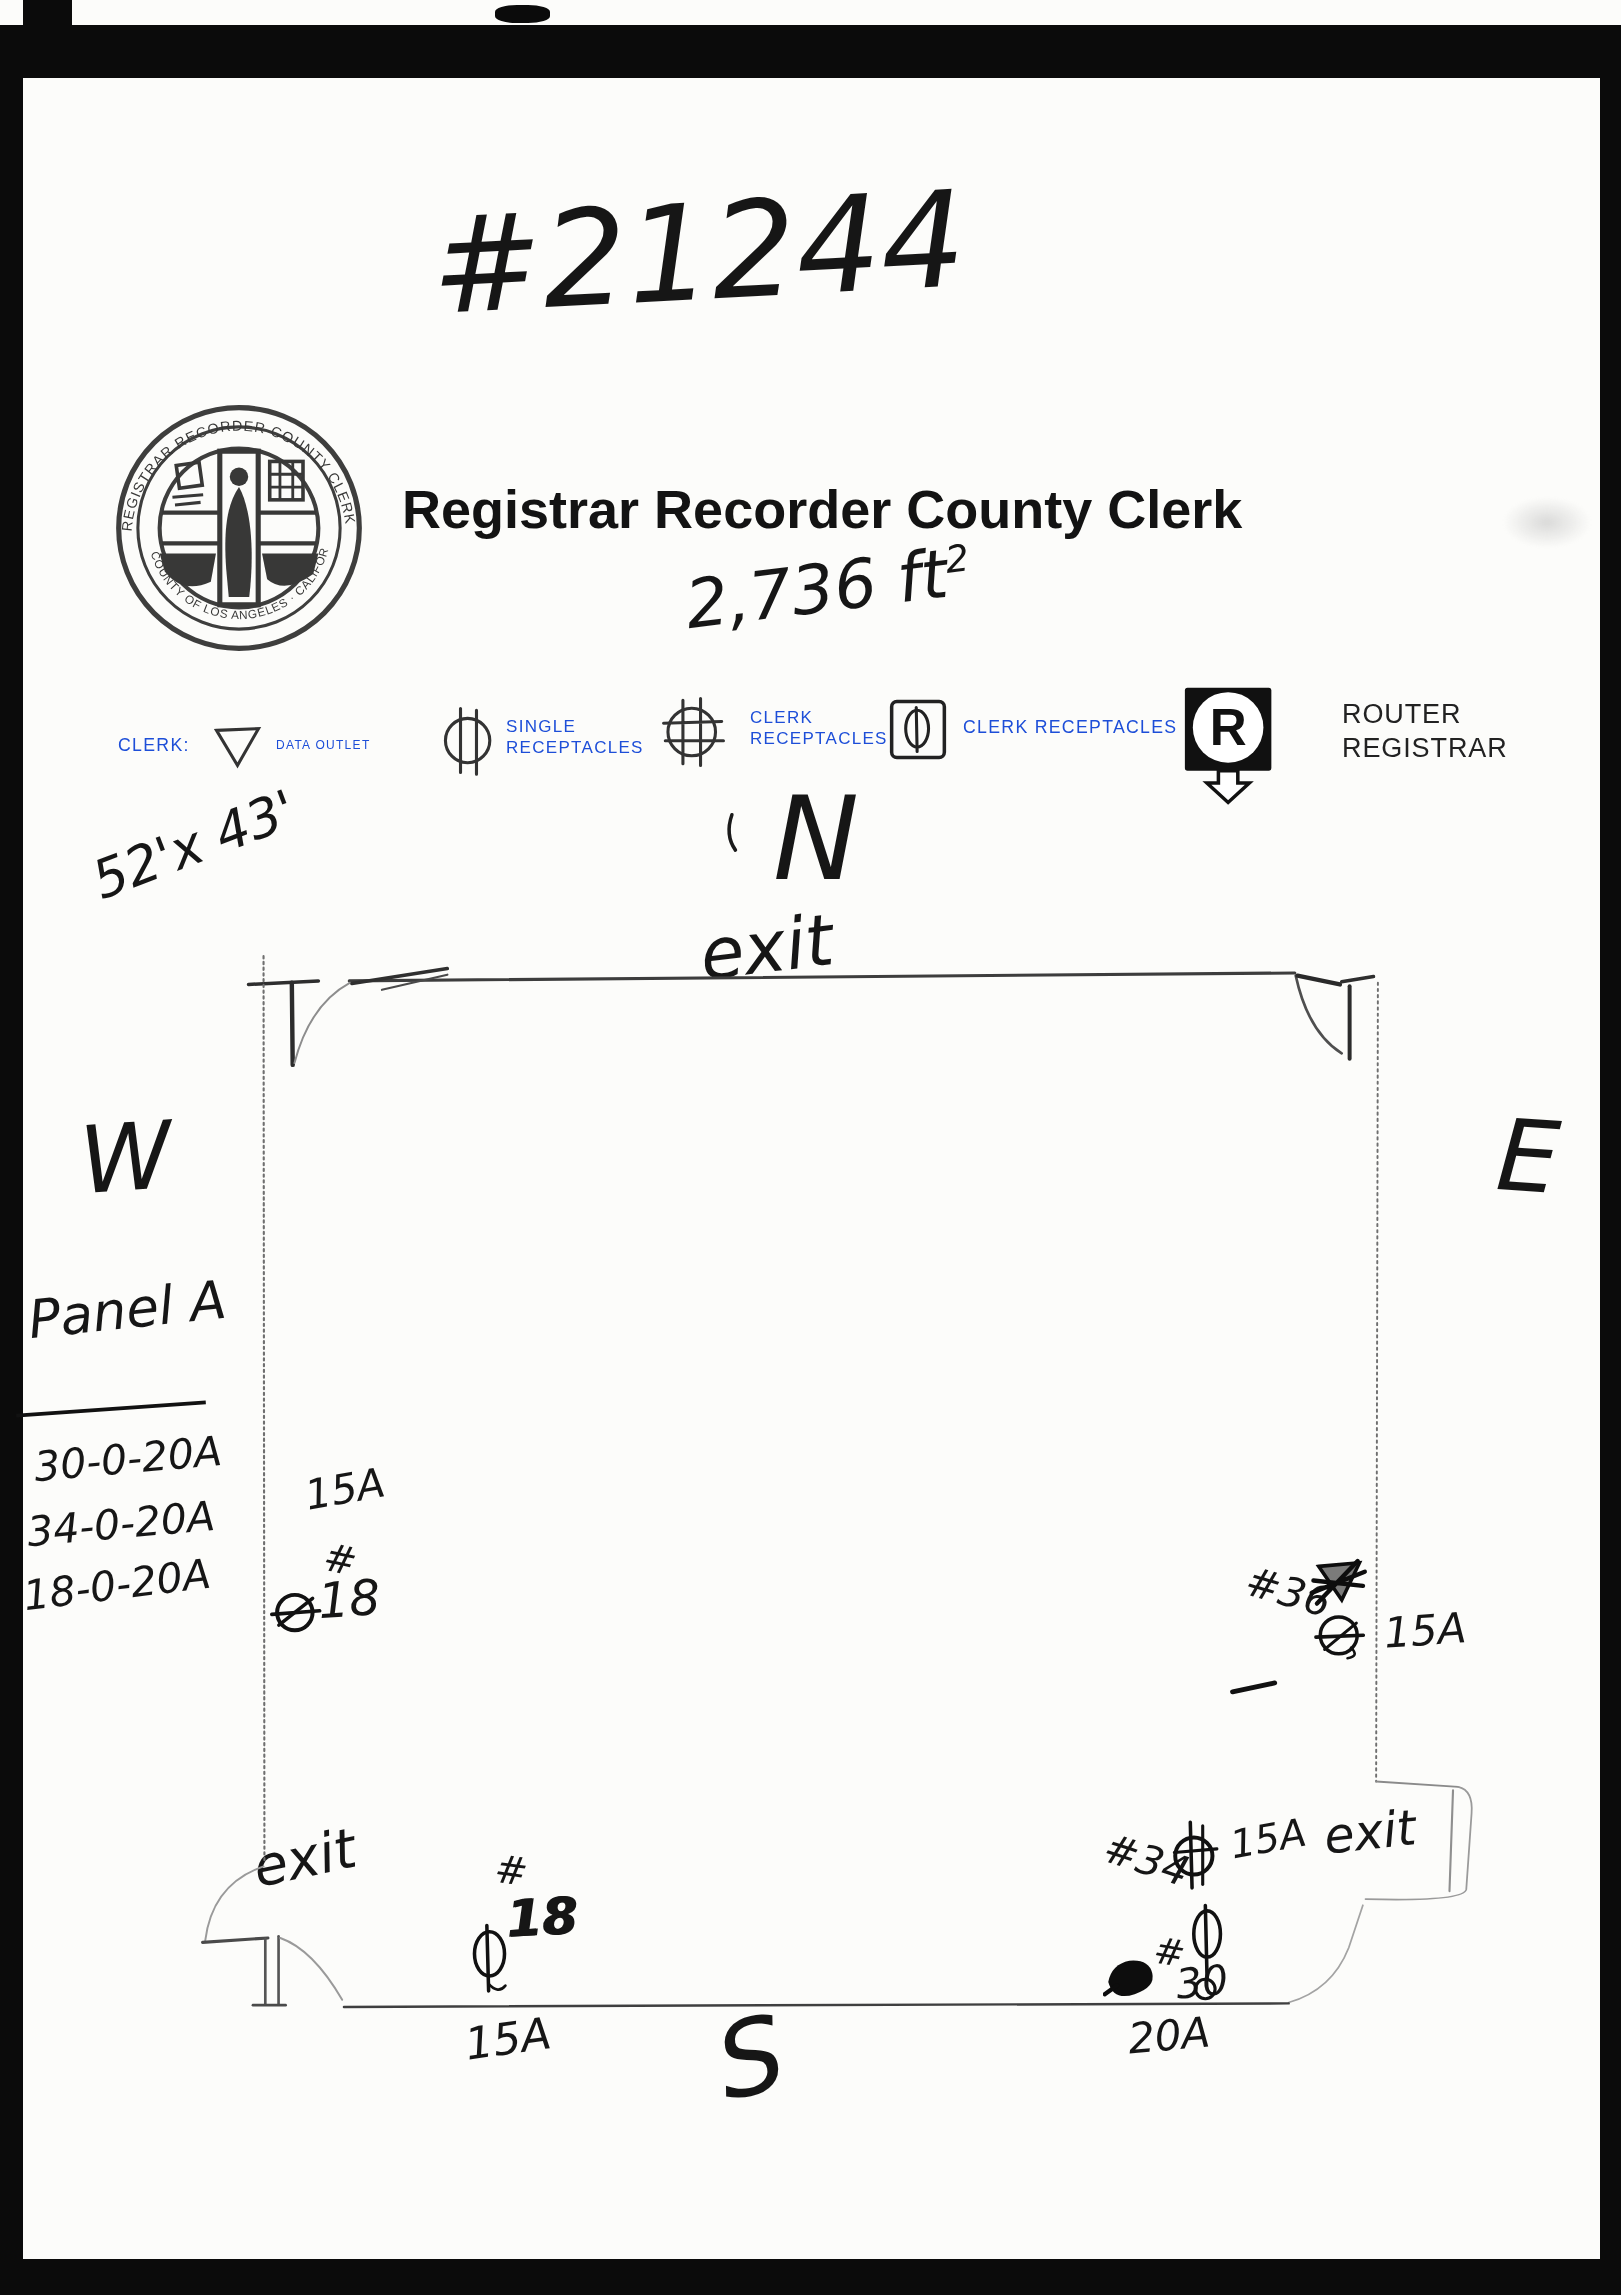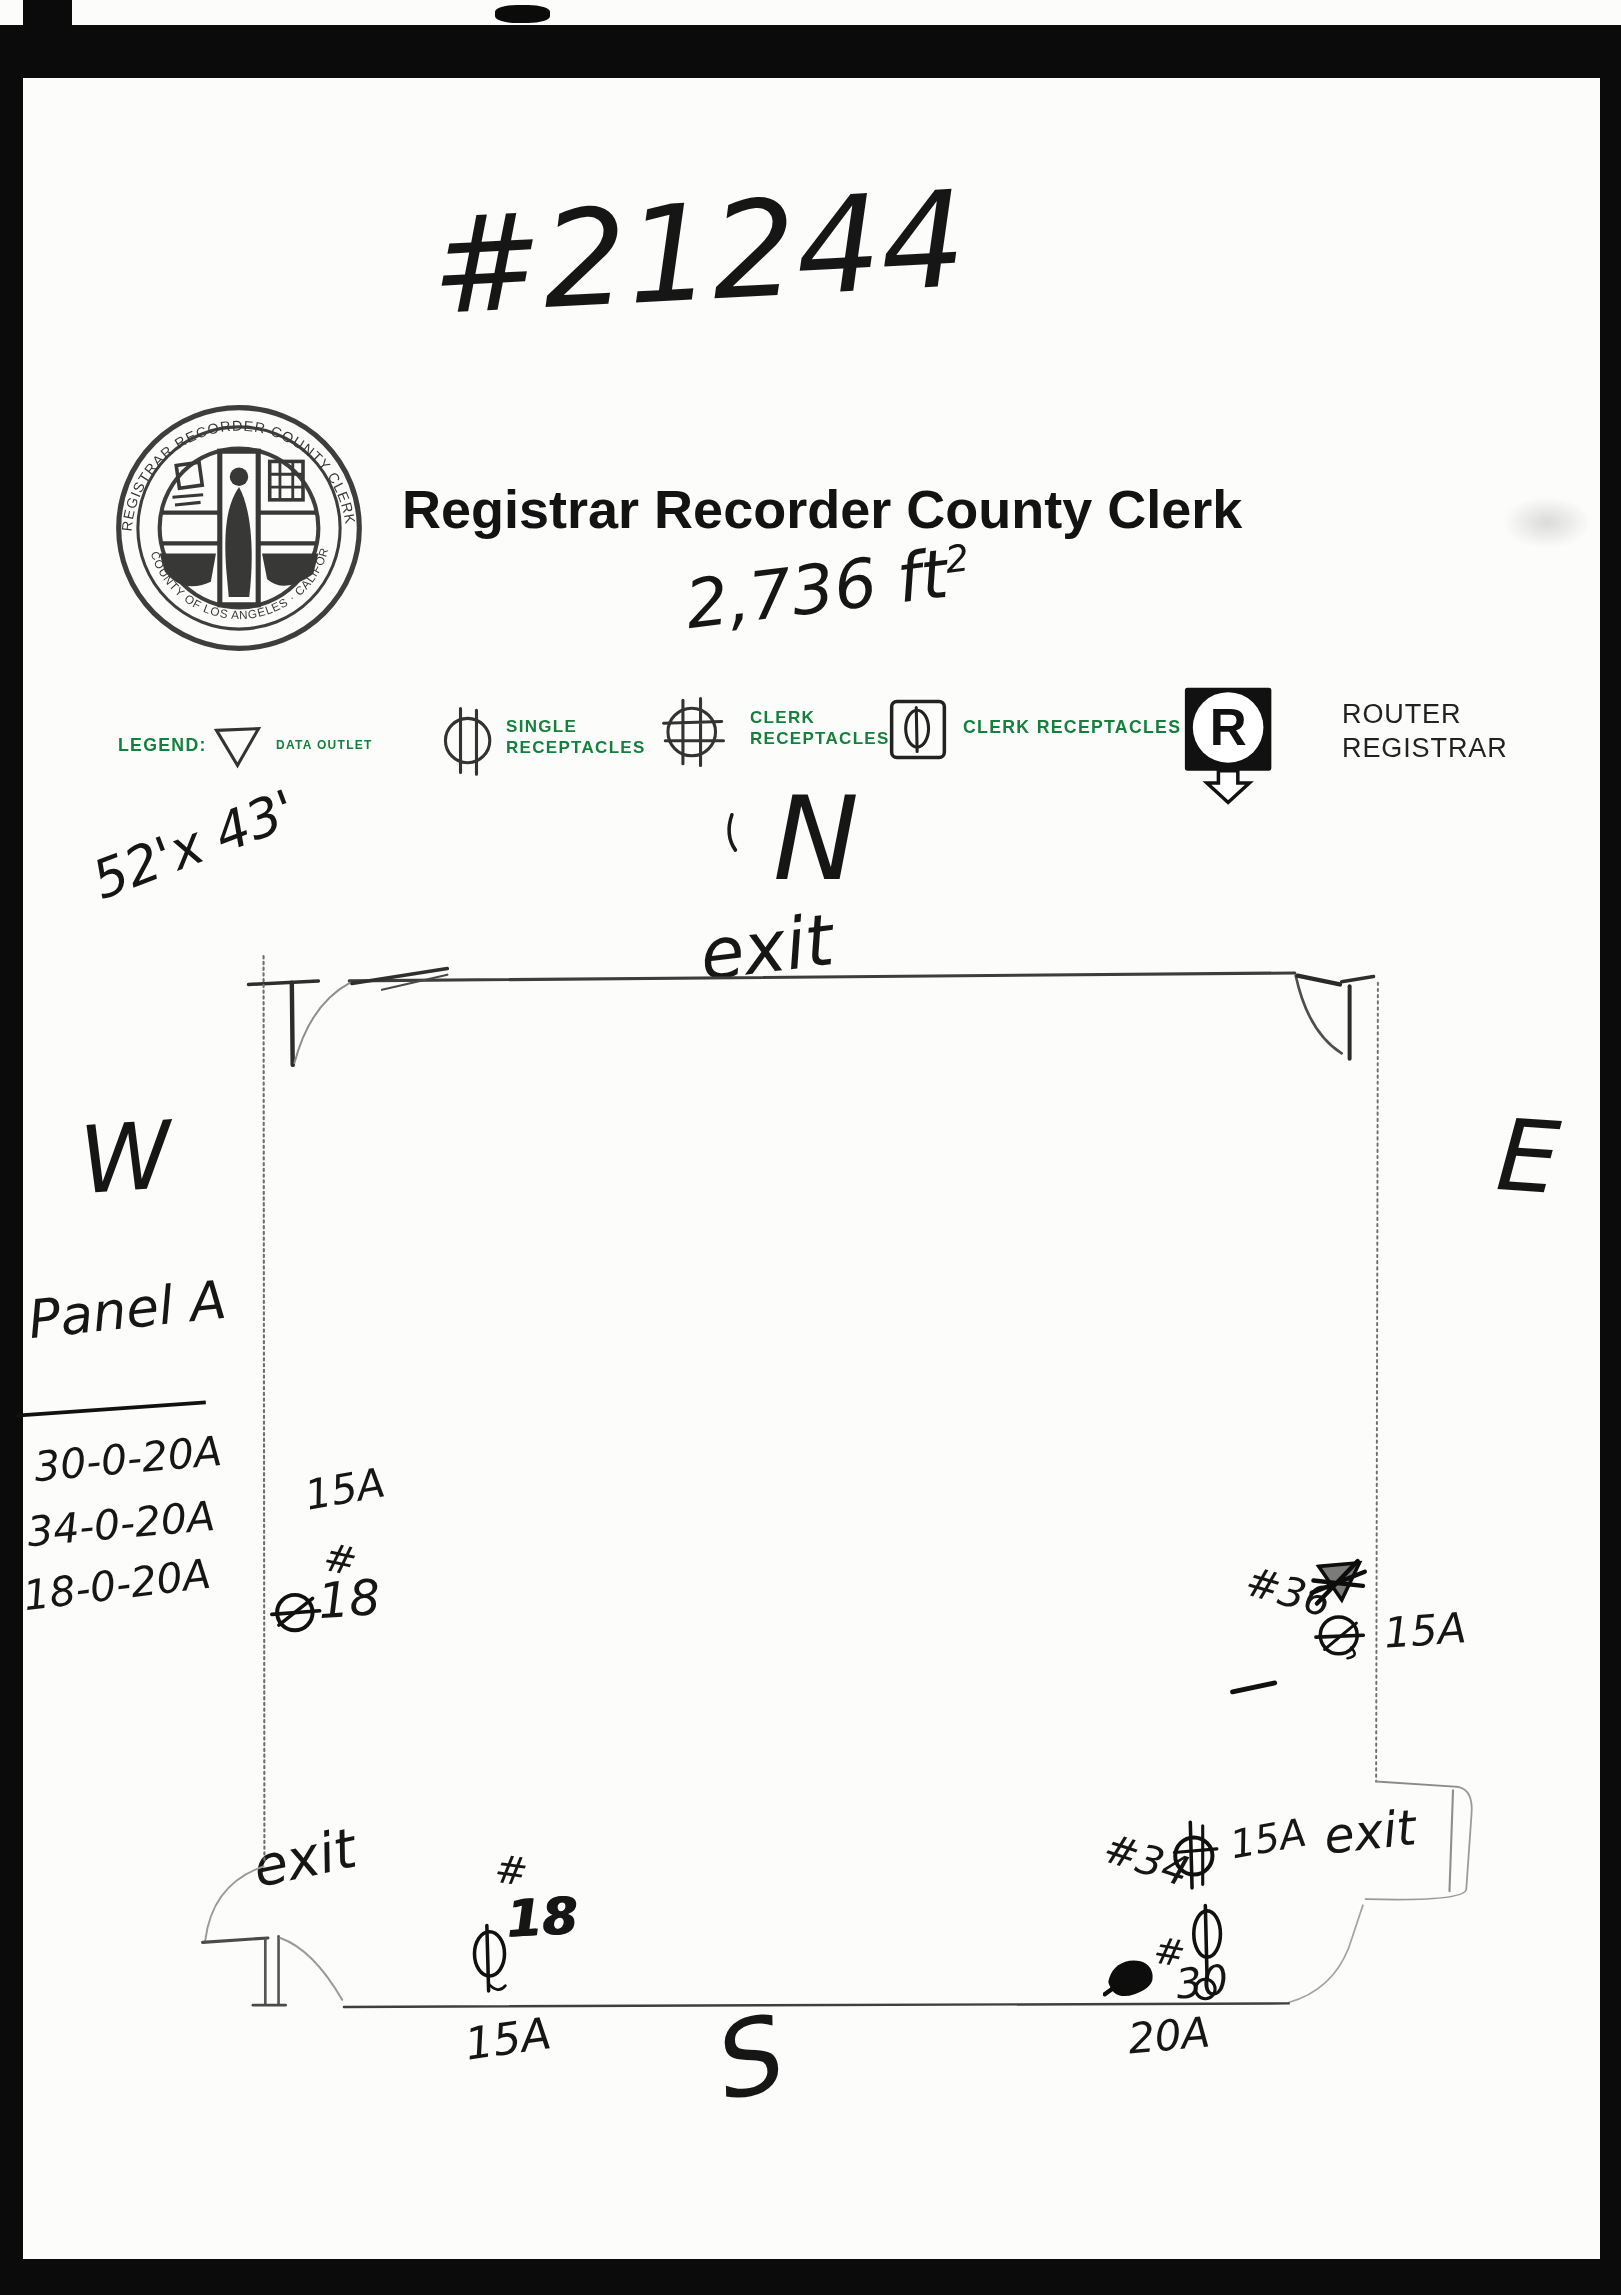--- a/index.html
+++ b/index.html
@@ -3,22 +3,22 @@
 <meta charset="utf-8">
 <style>
   html,body{margin:0;padding:0;background:#e8e8e8;}
   .page{position:relative;width:1622px;height:2295px;background:#fcfcfa;overflow:hidden;
         font-family:"Liberation Sans",sans-serif;}
   .abs{position:absolute;}
   .hw{position:absolute;font-family:"DejaVu Sans",sans-serif;font-style:italic;
       color:#161616;white-space:nowrap;line-height:1;}
   .pr{position:absolute;color:#1a1a1a;white-space:nowrap;line-height:1;}
   .scanblk{position:absolute;background:#0b0b0b;}
-  .legtxt{font-family:"Liberation Sans",sans-serif;color:#15803d;letter-spacing:1.3px;
-          filter:blur(0.3px);font-weight:bold;}
+  .legtxt{font-family:"Liberation Sans",sans-serif;color:#1d4ed8;letter-spacing:1.3px;
+          filter:blur(0.3px);}
   .smudge{position:absolute;left:1503px;top:497px;width:88px;height:51px;border-radius:50%;
           background:radial-gradient(closest-side,#b9b9b9,transparent);opacity:.5;filter:blur(1.8px);}
   svg{display:block;}
 </style>
 </head>
 <body>
 
 <div class="page">
 
   <div class="scanblk" style="left:0;top:25px;width:1622px;height:53px;"></div>
@@ -62,21 +62,21 @@
         <path d="M19,60 L41,60 L39,71 Q28,76 21,67 Z" fill="#1d1d1d" stroke="none"></path>
         <path d="M59,60 L81,60 L79,68 Q68,76 61,70 Z" fill="#1d1d1d" stroke="none"></path>
       </g>
     </g>
   </svg>
 
   <div class="pr" style="left:402px;top:482px;font-size:54px;font-weight:600;color:#131313;">Registrar Recorder County Clerk</div>
 
   <div class="hw" style="left:685px;top:555px;font-size:67px;transform:rotate(-7deg);"><span>2,736 ft</span><span style="font-size:37px;vertical-align:super;">2</span></div>
 
-  <div class="pr legtxt" style="left:118px;top:737px;font-size:17.7px;">LEGEND:</div>
+  <div class="pr legtxt" style="left:118px;top:737px;font-size:17.7px;">CLERK:</div>
 
   <svg class="abs" style="left:213px;top:725px;" width="49" height="44" viewBox="0 0 56 50">
     <polygon points="4,6 52,4 28,46" fill="none" stroke="#333" stroke-width="3.5"></polygon>
   </svg>
   <div class="pr legtxt" style="left:276px;top:739px;font-size:12px;">DATA OUTLET</div>
 
   <svg class="abs" style="left:441px;top:705px;" width="55" height="71" viewBox="0 0 62 80">
     <g fill="none" stroke="#333" stroke-width="3.5" stroke-linecap="round">
       <circle cx="30" cy="40" r="25"></circle>
       <path d="M22,4 L22,76 M40,6 L40,78"></path>

